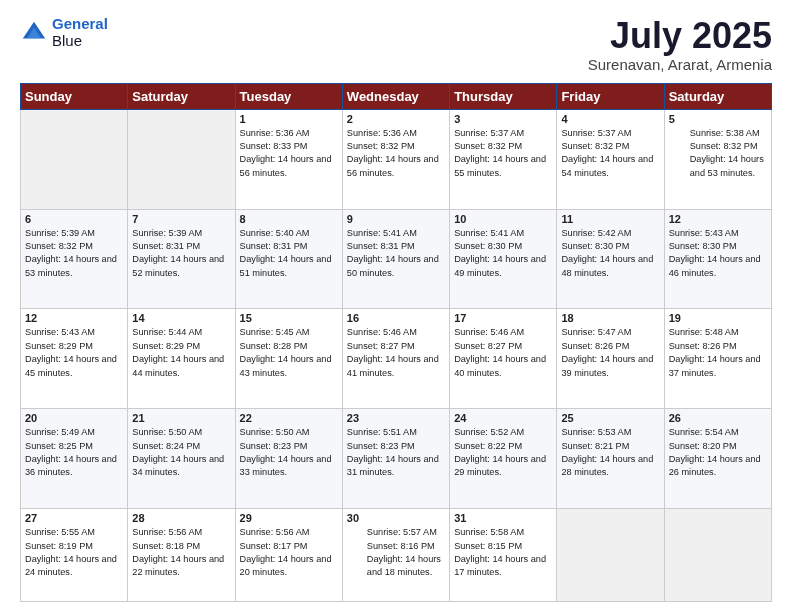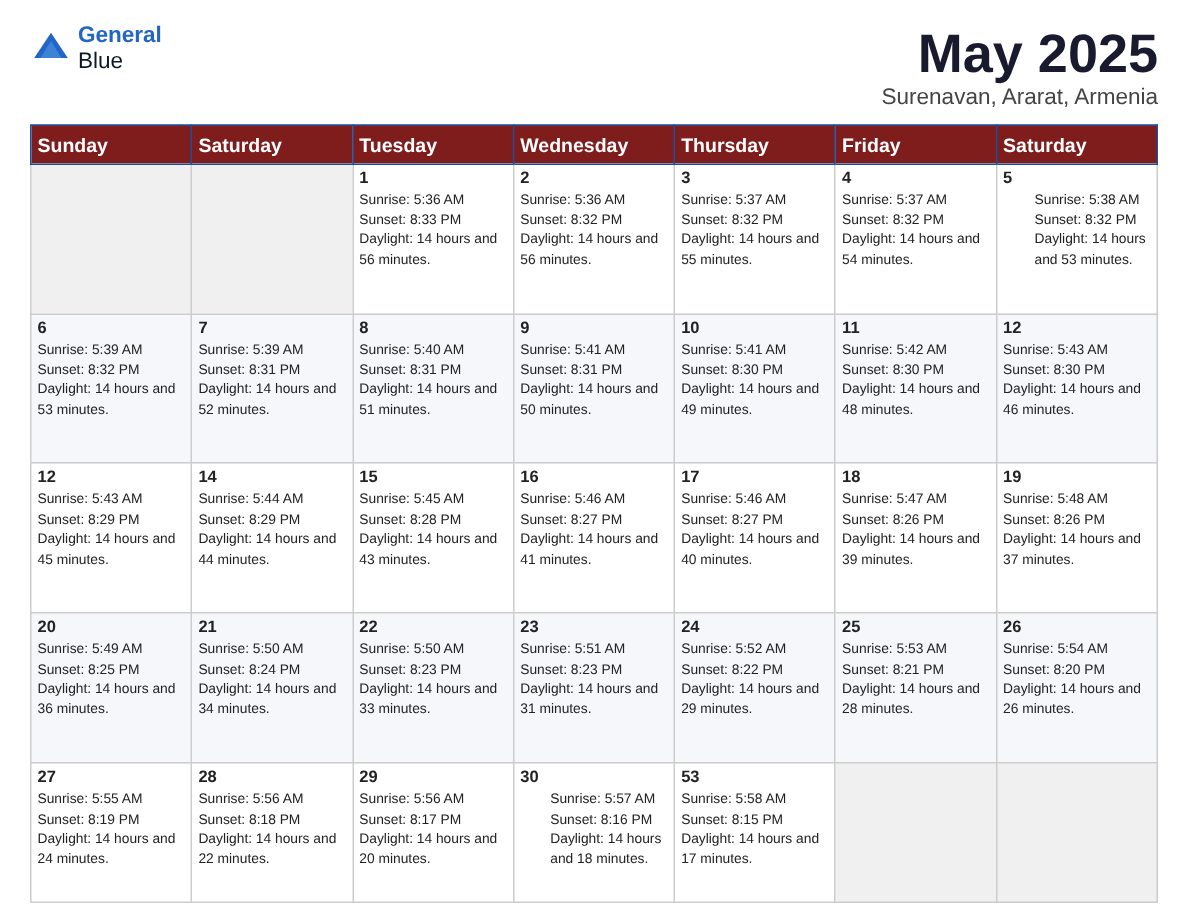--- a/index.html
+++ b/index.html
@@ -101,21 +101,21 @@
         <polygon points="20,12 30,28 10,28" fill="#5a9de8" opacity="0.5"></polygon>
       </svg>
       <div>
         <div style="font-size:15px;font-weight:bold;color:#1a1a2e;line-height:1.1;">
           <span style="color:#2166c7;">General</span>
         </div>
         <div style="font-size:15px;font-weight:normal;color:#0f172a;line-height:1.1;">Blue</div>
       </div>
     </div>
     <div class="title-block">
-      <div class="main-title">May 2025</div>
+      <div class="main-title">July 2025</div>
       <div class="subtitle">Surenavan, Ararat, Armenia</div>
     </div>
   </div>
 
   <table class="calendar" id="cal-table">
     <thead>
       <tr id="header-row">
           <th>Sunday</th>
           <th>Saturday</th>
           <th>Tuesday</th>
@@ -311,21 +311,21 @@
 Sunset: 8:17 PM
 Daylight: 14 hours and 20 minutes.</div>
           </td>
           <td>
             <span class="day-num">30</span>
             <div class="day-info" style="white-space: pre-line; margin-left: 20px;">Sunrise: 5:57 AM
 Sunset: 8:16 PM
 Daylight: 14 hours and 18 minutes.</div>
           </td>
           <td>
-            <span class="day-num">53</span>
+            <span class="day-num">31</span>
             <div class="day-info" style="white-space: pre-line;">Sunrise: 5:58 AM
 Sunset: 8:15 PM
 Daylight: 14 hours and 17 minutes.</div>
           </td>
           <td class="empty-cell"></td>
           <td class="empty-cell"></td>
         </tr>
       </tbody>
   </table>
 </div>

